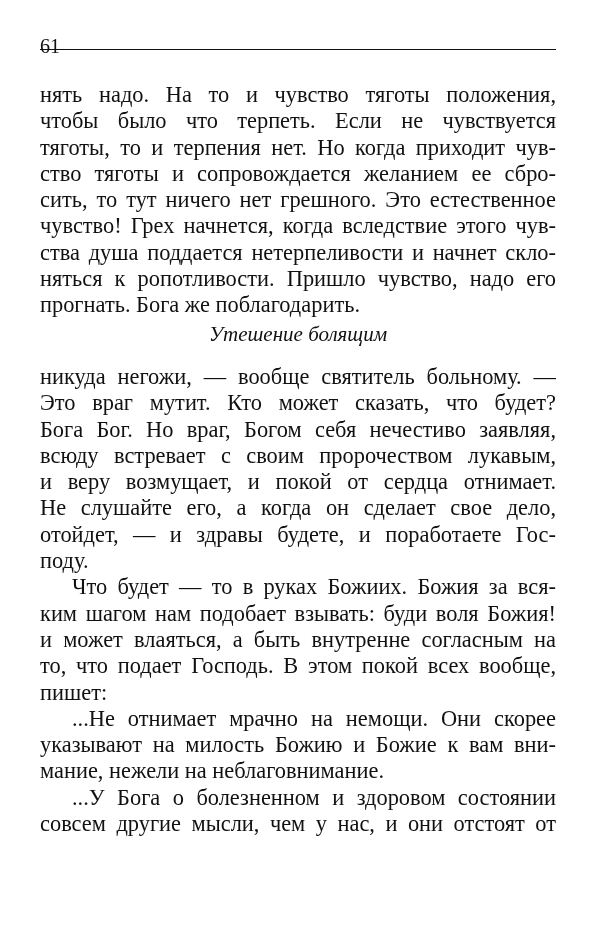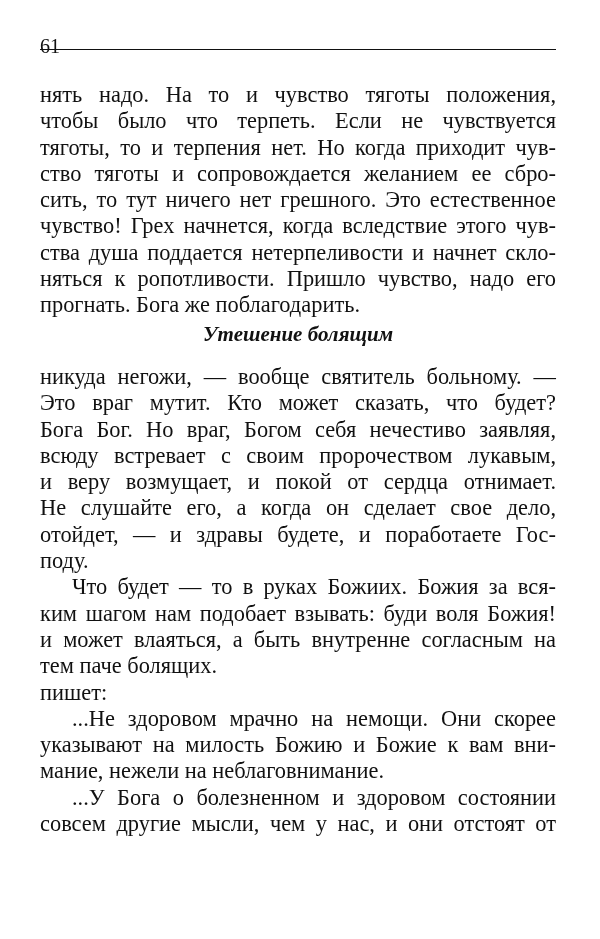--- a/index.html
+++ b/index.html
@@ -14,21 +14,21 @@
     .header-rule { position: absolute; left: 0; top: 49px; width: 516px; height: 0; border-top: 1.6px solid #111; }
     .body-text {
       position: absolute; left: 0; width: 516px;
       font-family: "Liberation Serif", serif; font-size: 22.4px; line-height: 26.3px;
     }
     .line { display: block; white-space: nowrap; text-align: justify; text-align-last: justify; height: 26.3px; }
     .line.last { text-align-last: left; }
     .line.indent { padding-left: 32px; }
     .section-title {
       position: absolute; left: 0; top: 322px; width: 516px; text-align: center;
-      font-family: "Liberation Serif", serif; font-style: italic; font-weight: bold; font-size: 21px;
+      font-family: "Liberation Serif", serif; font-style: italic; font-weight: normal; font-size: 21px;
     }
   </style>
 </head>
 <body>
 
 <div class="page">
   <div class="running-header">
     <span class="page-num">61</span>
   </div>
   <div class="header-rule"></div>
@@ -52,21 +52,21 @@
     <span class="line">Это враг мутит. Кто может сказать, что будет?</span>
     <span class="line">Бога Бог. Но враг, Богом себя нечестиво заявляя,</span>
     <span class="line">всюду встревает с своим пророчеством лукавым,</span>
     <span class="line">и веру возмущает, и покой от сердца отнимает.</span>
     <span class="line">Не слушайте его, а когда он сделает свое дело,</span>
     <span class="line">отойдет, — и здравы будете, и поработаете Гос-</span>
     <span class="line last">поду.</span>
     <span class="line indent">Что будет — то в руках Божиих. Божия за вся-</span>
     <span class="line">ким шагом нам подобает взывать: буди воля Божия!</span>
     <span class="line">и может влаяться, а быть внутренне согласным на</span>
-    <span class="line last">тем паче болящих.</span>
+    <span class="line">то, что подает Господь. В этом покой всех вообще,</span>
     <span class="line last">пишет:</span>
-    <span class="line indent">...Не здоровом мрачно на немощи. Они скорее</span>
+    <span class="line indent">...Не отнимает мрачно на немощи. Они скорее</span>
     <span class="line">указывают на милость Божию и Божие к вам вни-</span>
     <span class="line last">мание, нежели на неблаговнимание.</span>
     <span class="line indent">...У Бога о болезненном и здоровом состоянии</span>
     <span class="line">совсем другие мысли, чем у нас, и они отстоят от</span>
   </div>
 </div>
 
 </body></html>

